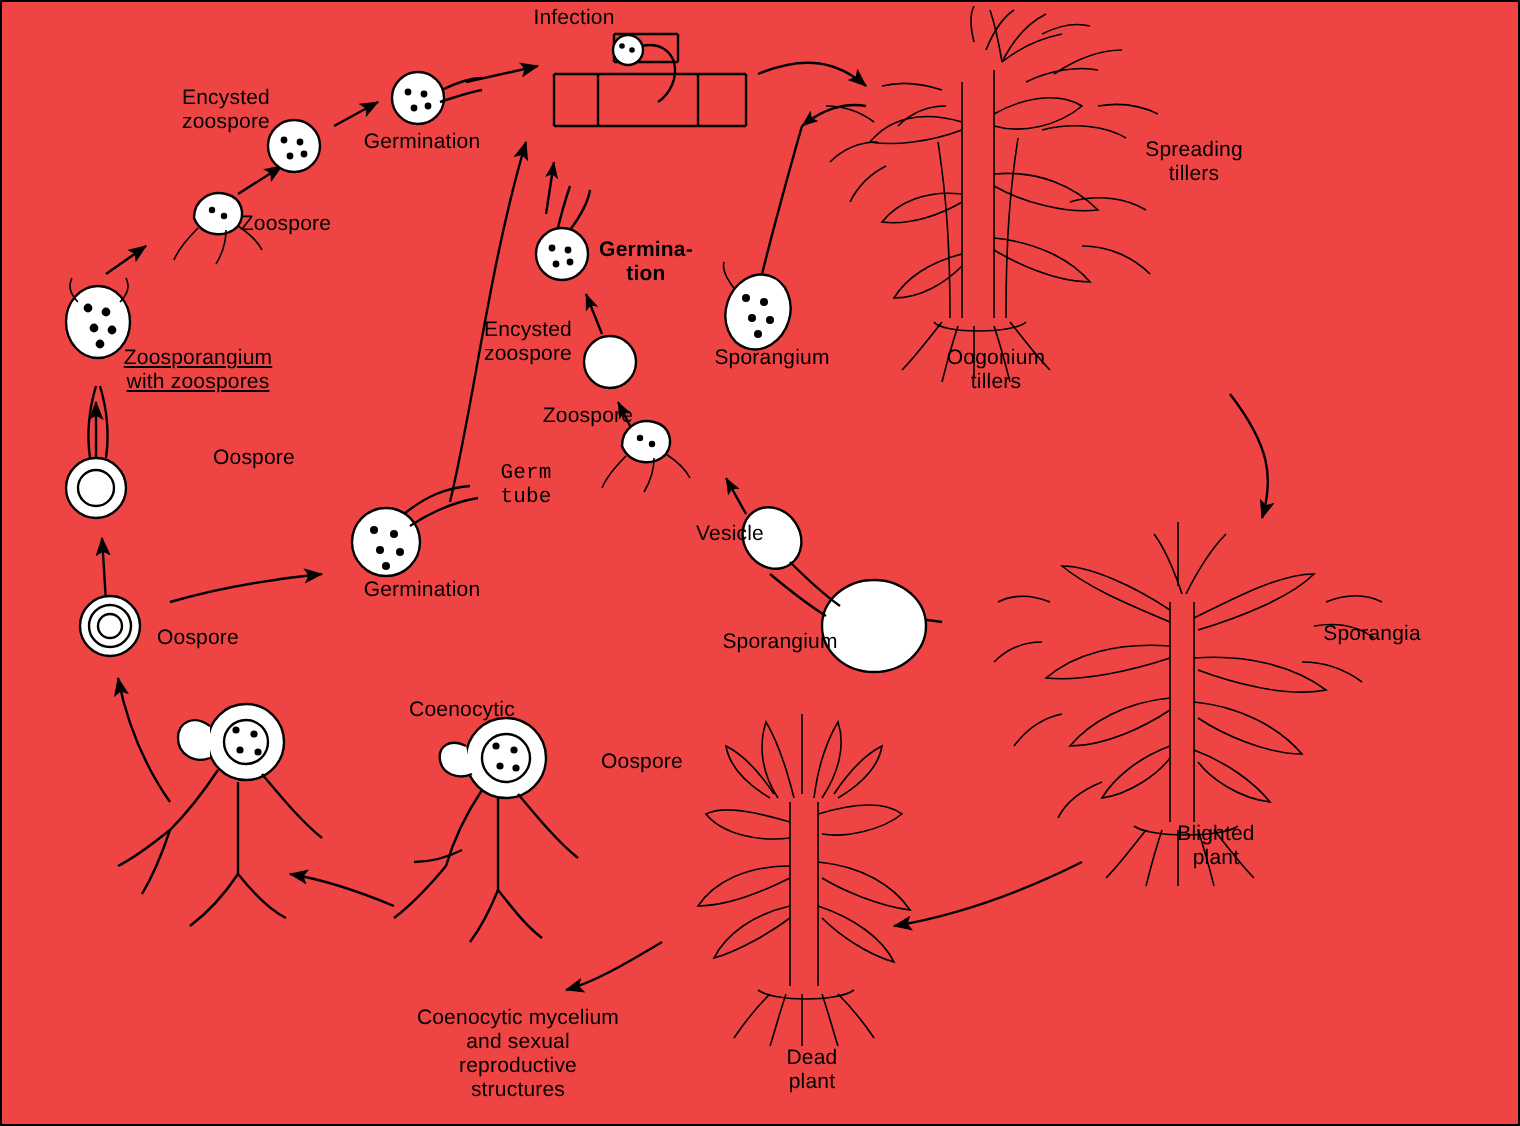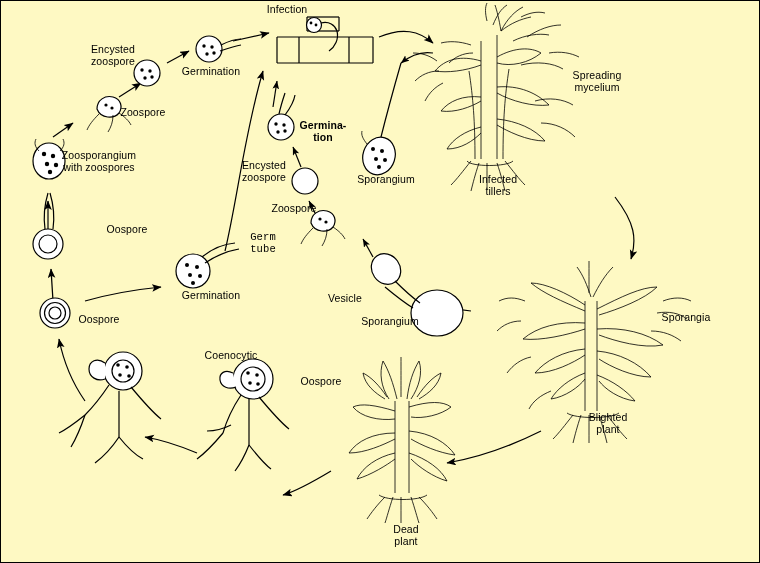--- a/index.html
+++ b/index.html
@@ -4,21 +4,21 @@
 <style>
   html, body {
     margin: 0;
     padding: 0;
     background: #ffffff;
   }
   #canvas {
     position: relative;
     width: 760px;
     height: 563px;
-    background: #fef9c3;
+    background: #ef4444;
     border: 1px solid #000000;
     box-sizing: border-box;
     overflow: hidden;
     font-family: "Liberation Sans", sans-serif;
   }
   .lbl {
     position: absolute;
     font-size: 10.5px;
     line-height: 1.15;
     color: #000000;
@@ -309,39 +309,43 @@
     </g>
 
   </svg>
 
   <div class="lbl" style="left:256px; top:2px; width:60px;">Infection</div>
   <div class="lbl" style="left:78px; top:42px; width:68px;">Encysted
 zoospore</div>
   <div class="lbl" style="left:175px; top:64px; width:70px;">Germination</div>
   <div class="lbl" style="left:112px; top:105px; width:60px;">Zoospore</div>
   <div class="lbl" style="left:560px; top:68px; width:72px;">Spreading
-mycelium</div>
+tillers</div>
   <div class="lbl" style="left:292px; top:118px; width:60px;font-weight:bold;">Germina-
 tion</div>
-  <div class="lbl" style="left:48px; top:148px; width:100px;">Zoosporangium
+  <div class="lbl" style="left:48px; top:172px; width:100px;text-decoration:underline;">Zoosporangium
 with zoospores</div>
   <div class="lbl" style="left:230px; top:158px; width:66px;">Encysted
 zoospore</div>
   <div class="lbl" style="left:348px; top:172px; width:74px;">Sporangium</div>
-  <div class="lbl" style="left:468px; top:172px; width:58px;">Infected
+  <div class="lbl" style="left:468px; top:172px; width:58px;">Oogonium
 tillers</div>
   <div class="lbl" style="left:98px; top:222px; width:56px;">Oospore</div>
   <div class="lbl" style="left:264px; top:201px; width:58px;">Zoospore</div>
   <div class="lbl" style="left:240px; top:230px; width:44px;font-family:Liberation Mono, monospace;">Germ
 tube</div>
-  <div class="lbl" style="left:320px; top:260px; width:48px;margin-top:31px;">Vesicle</div>
+  <div class="lbl" style="left:340px; top:260px; width:48px;">Vesicle</div>
   <div class="lbl" style="left:174px; top:288px; width:72px;">Germination</div>
   <div class="lbl" style="left:70px; top:312px; width:56px;">Oospore</div>
   <div class="lbl" style="left:352px; top:314px; width:74px;">Sporangium</div>
   <div class="lbl" style="left:654px; top:310px; width:62px;">Sporangia</div>
   <div class="lbl" style="left:194px; top:348px; width:72px;">Coenocytic</div>
   <div class="lbl" style="left:288px; top:374px; width:64px;">Oospore</div>
   <div class="lbl" style="left:578px; top:410px; width:58px;">Blighted
 plant</div>
   <div class="lbl" style="left:382px; top:522px; width:46px;">Dead
 plant</div>
+  <div class="lbl" style="left:196px; top:502px; width:124px;">Coenocytic mycelium
+and sexual
+reproductive
+structures</div>
 
 </div>
 
 </body></html>

